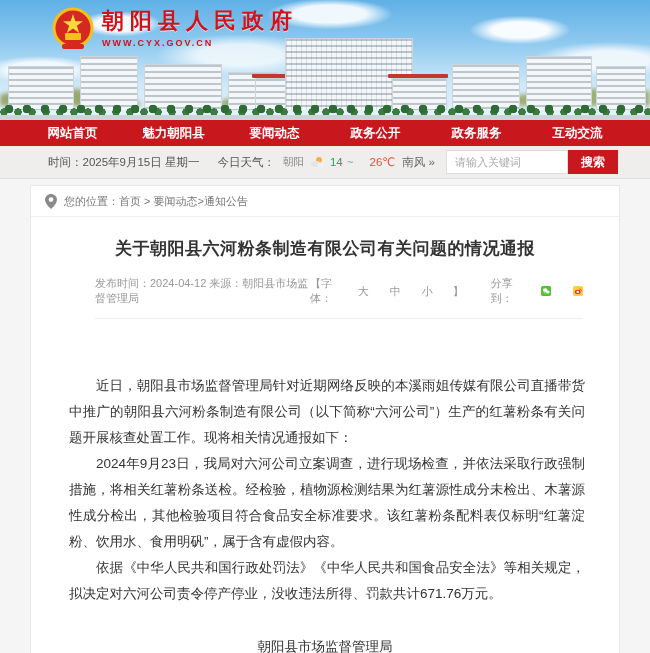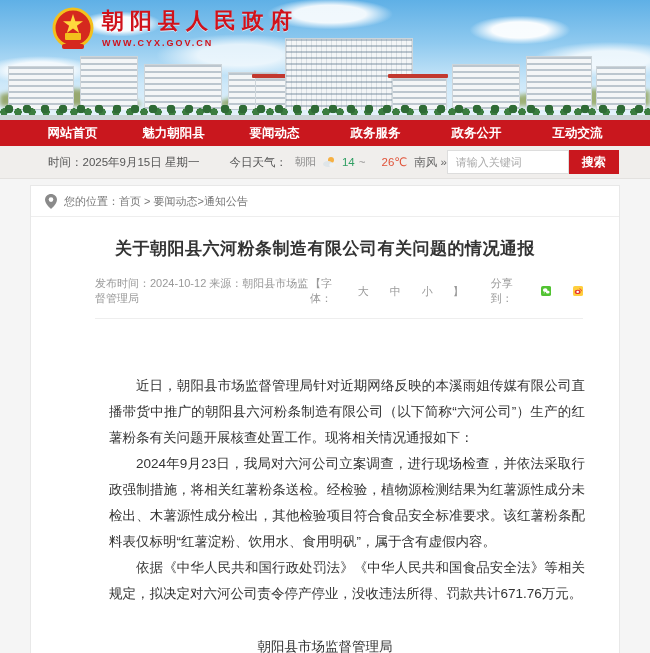--- a/index.html
+++ b/index.html
@@ -44,21 +44,21 @@
   .navbar { display:flex; width:650px; height:26px; background:#c9171e; padding:12px 22px; }
   .nav-item { flex:1; display:flex; align-items:center; justify-content:center;
     color:#fff; font-size:12.5px; font-weight:bold; cursor:pointer; position:relative; }
   .nav-item + .nav-item::before { content:""; position:absolute; left:0; top:7px; bottom:7px;
     width:1px; background:rgba(90,0,0,.45); }
 
   
   .toolbar { display:flex; align-items:center; width:650px; height:33px;
     background:#f0eeec; border-bottom:1px solid #e3e1df; padding:0 32px 0 48px; font-size:11.5px; color:#555; }
   .tb-left { display:flex; align-items:center; gap:4px; white-space:nowrap; }
-  .tb-time { margin-right:26px; }
+  .tb-time { margin-right:14px; }
   .w-city { color:#888; font-size:10.5px; margin-left:4px; }
   .w-icon { margin:0 2px; }
   .w-low { color:#2f9e62; }
   .w-sep { color:#999; }
   .w-high { color:#e05238;margin-left:12px; }
   .w-wind { color:#666; margin-left:3px; }
   .tb-search { margin-left:auto; display:flex;align-items:center; }
   .search-input { width:122px; height:24px; border:1px solid #ddd; background:#fff;
     font-size:11px; padding:0 8px; color:#333; outline:none; }
   .search-input::placeholder { color:#aaa; }
@@ -75,21 +75,21 @@
   .art-title { text-align:center; font-size:17px; font-weight:bold; color:#333;
     margin-top:20px; letter-spacing:.5px; }
   .meta-row { display:flex; align-items:center; justify-content:space-between;
     margin:16px 36px 0 64px; padding-bottom:12px; border-bottom:1px solid #eee;
     font-size:11px; color:#999; }
   .meta-right { display:flex; align-items:center; gap:19px; color:#999; }
   .font-size-opt { cursor:pointer; color:#999; margin:0 1px; }
   .share-ico { width:16px; height:16px; border-radius:3px; display:inline-block; margin-left:3px; cursor:pointer; }
 
   .art-body { padding:54px 34px 0 38px; font-size:13.5px; color:#333; line-height:26px; }
-  .art-body p { text-indent:2em; text-align:justify;margin-left:40px; }
+  .art-body p { text-indent:2em; text-align:justify; }
   .sig-block { margin-top:26px; text-align:center; color:#333; }
   .sig-org { font-size:13.5px; line-height:28px; }
   .sig-date { font-family:"Liberation Serif","DejaVu Serif",serif; font-size:13.5px; line-height:28px; }
 </style>
 </head>
 <body>
 
 <div class="banner">
   <div class="clouds"></div>
   <div class="mountains"></div>
@@ -122,22 +122,22 @@
       <div class="site-name">朝阳县人民政府</div>
       <div class="site-url">WWW.CYX.GOV.CN</div>
     </div>
   </div>
 </div>
 
 <div class="navbar">
   <div class="nav-item">网站首页</div>
   <div class="nav-item">魅力朝阳县</div>
   <div class="nav-item">要闻动态</div>
+  <div class="nav-item">政务公开</div>
   <div class="nav-item">政务服务</div>
-  <div class="nav-item">政务公开</div>
   <div class="nav-item">互动交流</div>
 </div>
 
 <div class="toolbar">
   <div class="tb-left">
     <span class="tb-time">时间：2025年9月15日 星期一</span>
     <span>今日天气：</span>
     <span class="w-city">朝阳</span>
     <svg class="w-icon" width="14" height="12" viewBox="0 0 14 12">
       <circle cx="9" cy="4" r="3" fill="#f6b042"></circle>
@@ -162,21 +162,21 @@
       <path d="M6 0C2.7 0 0 2.6 0 5.8 0 10 6 15 6 15s6-5 6-9.2C12 2.6 9.3 0 6 0z" fill="#8a8a8a"></path>
       <circle cx="6" cy="5.6" r="2.3" fill="#fff"></circle>
     </svg>
     <span>您的位置：</span>
     <span>首页 &gt; 要闻动态&gt;通知公告</span>
   </div>
 
   <h1 class="art-title">关于朝阳县六河粉条制造有限公司有关问题的情况通报</h1>
 
   <div class="meta-row">
-    <span>发布时间：2024-10-12 来源：朝阳县市场监督管理局</span>
+    <span>发布时间：2024-04-12 来源：朝阳县市场监督管理局</span>
     <span class="meta-right">
       <span>【字体：</span>
       <span class="font-size-opt">大</span>
       <span class="font-size-opt">中</span>
       <span class="font-size-opt">小</span>
       <span>】</span>
       <span style="margin-left:8px;">分享到：</span>
       <svg class="share-ico" viewBox="0 0 16 16">
         <rect width="16" height="16" rx="3" fill="#52c332"></rect>
         <ellipse cx="6.6" cy="6.6" rx="3.6" ry="3" fill="#fff"></ellipse>

